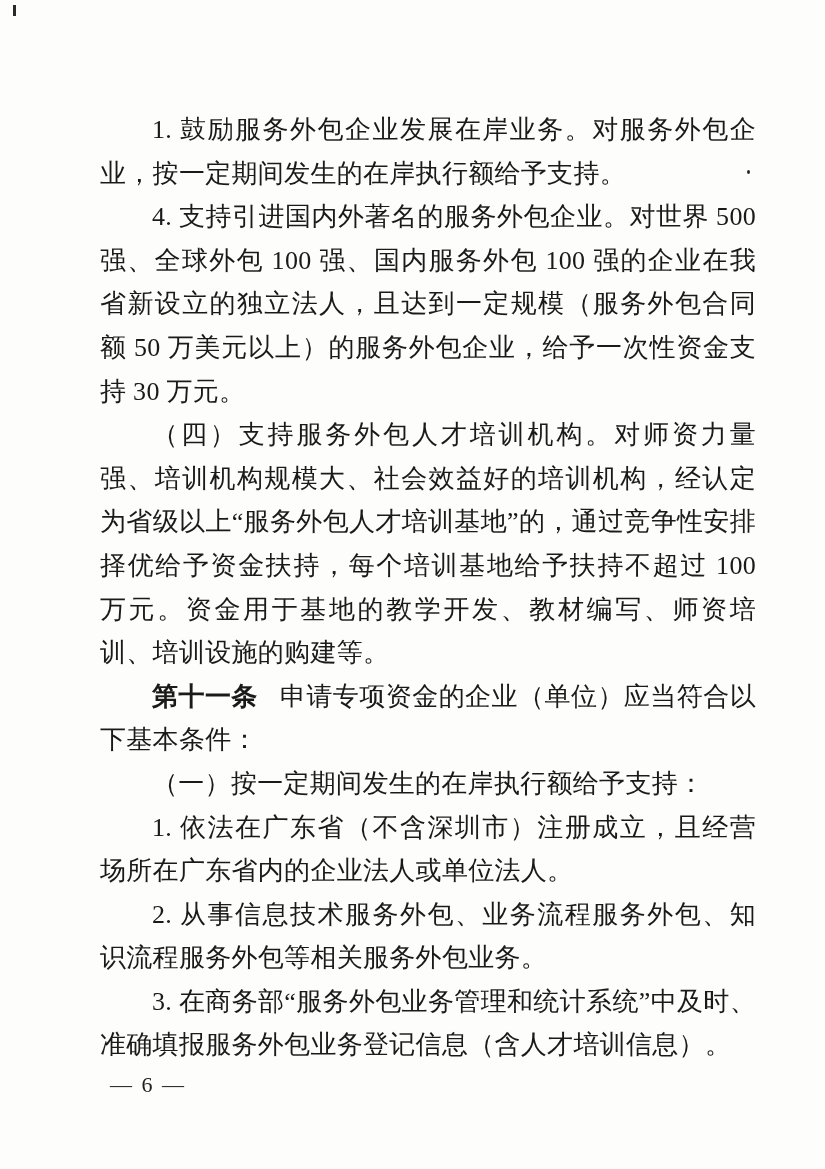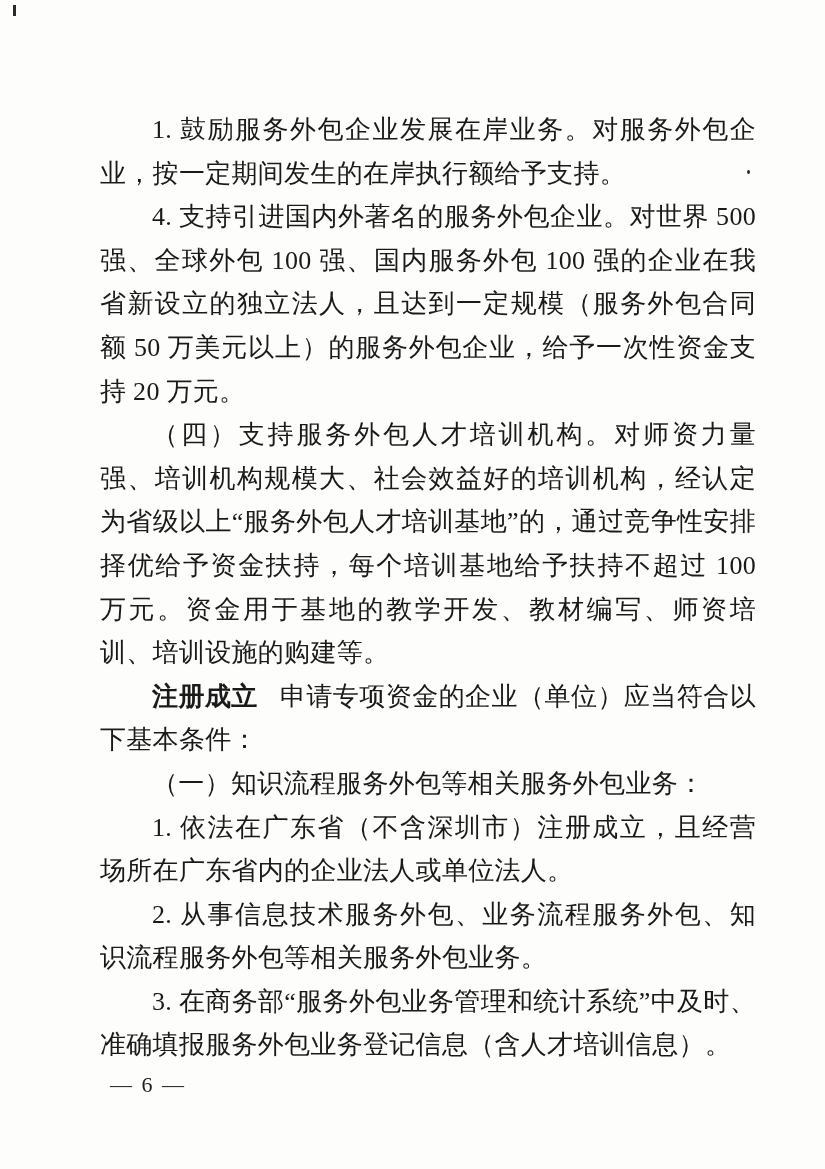--- a/index.html
+++ b/index.html
@@ -55,24 +55,24 @@
 </head>
 <body>
 
 <div class="page">
 
   <span class="speck speck-top-left"></span>
   <span class="speck speck-right"></span>
 
   <main class="content">
     <p class="para">1. 鼓励服务外包企业发展在岸业务。对服务外包企业，按一定期间发生的在岸执行额给予支持。</p>
-    <p class="para">4. 支持引进国内外著名的服务外包企业。对世界 500 强、全球外包 100 强、国内服务外包 100 强的企业在我省新设立的独立法人，且达到一定规模（服务外包合同额 50 万美元以上）的服务外包企业，给予一次性资金支持 20 万元。</p>
+    <p class="para">4. 支持引进国内外著名的服务外包企业。对世界 500 强、全球外包 100 强、国内服务外包 100 强的企业在我省新设立的独立法人，且达到一定规模（服务外包合同额 50 万美元以上）的服务外包企业，给予一次性资金支持 30 万元。</p>
     <p class="para">（四）支持服务外包人才培训机构。对师资力量强、培训机构规模大、社会效益好的培训机构，经认定为省级以上“服务外包人才培训基地”的，通过竞争性安排择优给予资金扶持，每个培训基地给予扶持不超过 100 万元。资金用于基地的教学开发、教材编写、师资培训、培训设施的购建等。</p>
-    <p class="para"><span class="article-lead">注册成立</span><span>申请专项资金的企业（单位）应当符合以下基本条件：</span></p>
-    <p class="para">（一）知识流程服务外包等相关服务外包业务：</p>
+    <p class="para"><span class="article-lead">第十一条</span><span>申请专项资金的企业（单位）应当符合以下基本条件：</span></p>
+    <p class="para">（一）按一定期间发生的在岸执行额给予支持：</p>
     <p class="para">1. 依法在广东省（不含深圳市）注册成立，且经营场所在广东省内的企业法人或单位法人。</p>
     <p class="para">2. 从事信息技术服务外包、业务流程服务外包、知识流程服务外包等相关服务外包业务。</p>
     <p class="para">3. 在商务部“服务外包业务管理和统计系统”中及时、准确填报服务外包业务登记信息（含人才培训信息）。</p>
   </main>
 
   <div class="page-number">— 6 —</div>
 
 </div>
 
 </body></html>

